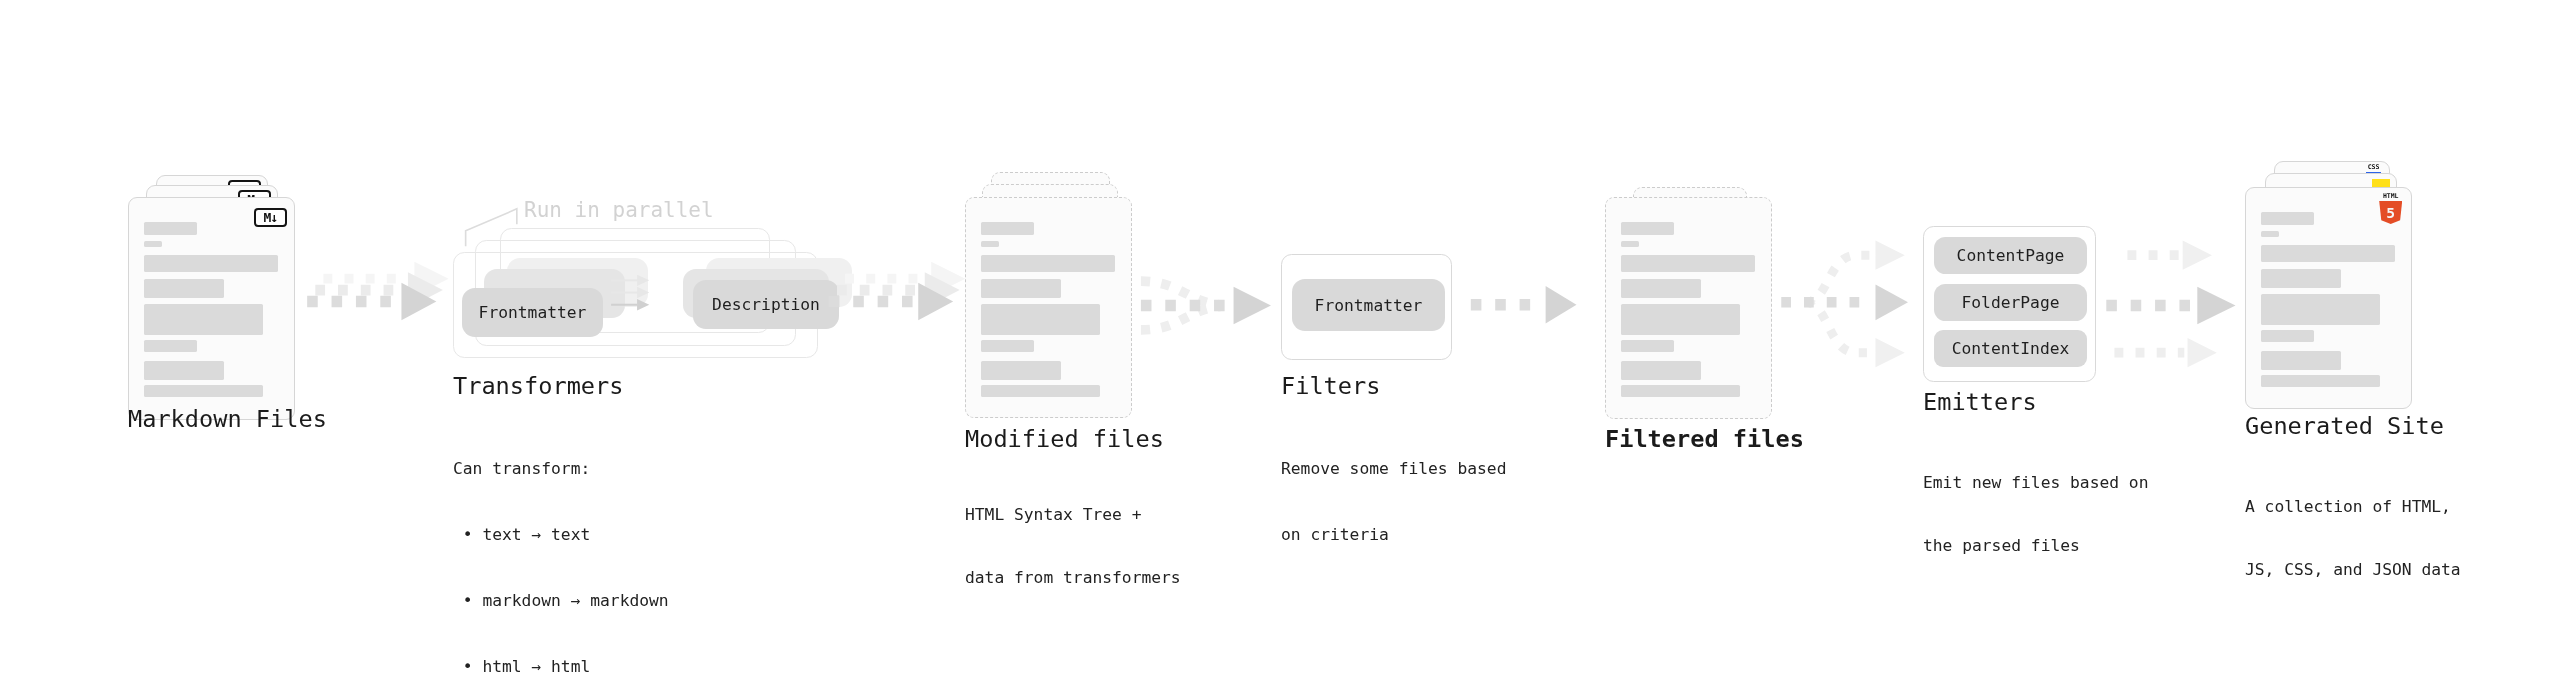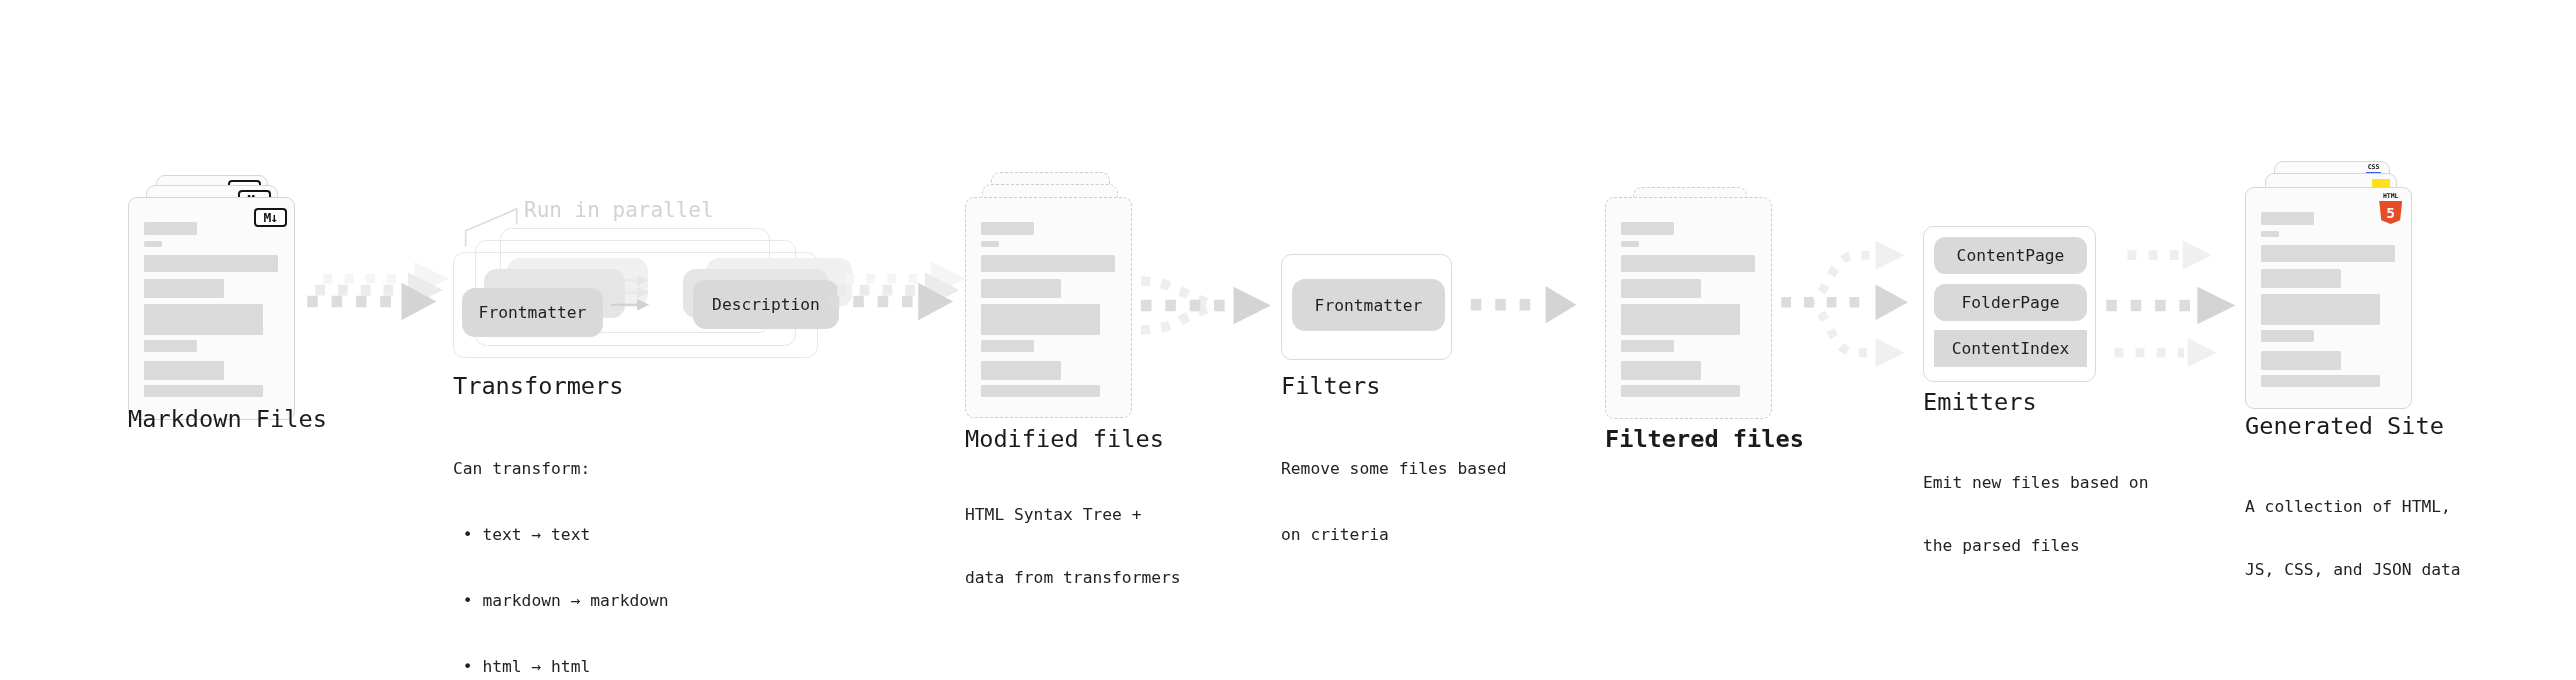--- a/index.html
+++ b/index.html
@@ -221,21 +221,21 @@
         <div class="sline s7"></div>
         <div class="sline s8"></div>
       </div>
     <div class="node-label" style="left:1605px;top:428px;font-weight:bold;">Filtered files</div>
   </div>
 
   <div>
     <div class="obox" style="left:1923px;top:226px;width:173px;height:156px;"></div>
     <div class="pill" style="left:1934px;top:237px;width:153px;height:37px;border-radius:11.4px;">ContentPage</div>
     <div class="pill" style="left:1934px;top:284px;width:153px;height:37px;border-radius:11.4px;">FolderPage</div>
-    <div class="pill" style="left:1934px;top:330px;width:153px;height:37px;border-radius:1px;">ContentIndex</div>
+    <div class="pill" style="left:1934px;top:330px;width:153px;height:37px;border-radius:9px;">ContentIndex</div>
     <div class="node-label" style="left:1923px;top:391px;">Emitters</div>
     <div class="node-desc" style="left:1923px;top:430px;line-height:21px;">
       <div>Emit new files based on</div>
       <div>the parsed files</div>
     </div>
   </div>
 
   <div>
     <div class="card" style="left:2274px;top:161px;width:116px;height:49px;">
       <div class="css-badge" style="right:7.3px;top:2.4px;">

